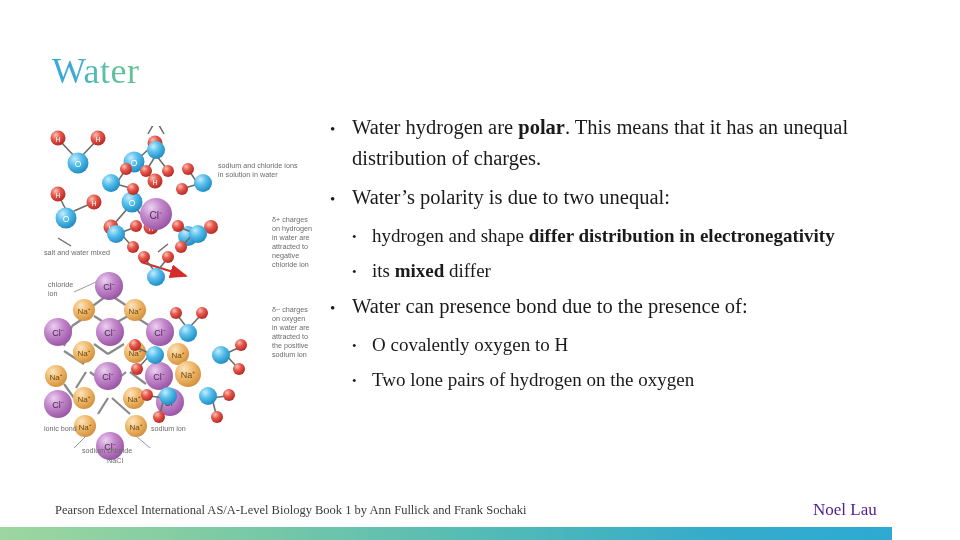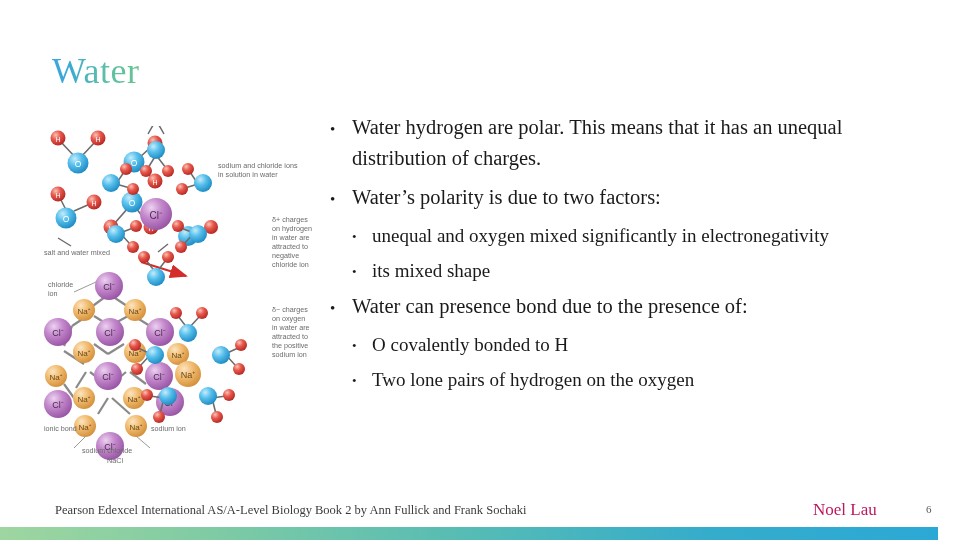--- a/index.html
+++ b/index.html
@@ -7,21 +7,20 @@
     padding: 0;
     background: #ffffff;
   }
   .slide {
     position: relative;
     width: 892px;
     height: 540px;
     background: #ffffff;
     overflow: hidden;
     font-family: "Liberation Serif", serif;
-    padding-left: 46px;
   }
 
   
   .title {
     position: absolute;
     left: 52px;
     top: 48px;
     font-size: 36px;
     line-height: 46px;
     letter-spacing: 0.5px;
@@ -54,21 +53,21 @@
   .bullet .txt { flex: 1 1 auto; }
 
   .lvl1 { margin-bottom: 8px; }
   .lvl1 .dot { width: 22px; }
   .lvl1 .txt { font-size: 20.5px; line-height: 31px; }
 
   .lvl2 { margin-bottom: 5px; margin-left: 22px; }
   .lvl2 .dot { width: 20px; font-size: 13px; margin-top: 9px;}
   .lvl2 .txt { font-size: 19px; line-height: 30px; }
 
-  .b { font-weight: normal; }
+  .b { font-weight: bold; }
 
   
   .diagram {
     position: absolute;
     left: 38px;
     top: 126px;
     width: 296px;
     height: 345px;
   }
   .diagram svg { display: block; }
@@ -80,21 +79,21 @@
     top: 503px;
     font-size: 12.5px;
     color: #3b3b3b;
     white-space: nowrap;
   }
   .footer-author {
     position: absolute;
     left: 813px;
     top: 500px;
     font-size: 17px;
-    color: #be185d;
+    color: #4c1d95;
     white-space: nowrap;
   }
   .footer-page {
     position: absolute;
     left: 926px;
     top: 503px;
     font-size: 11px;
     color: #5a5a5a;
   }
   .bottom-bar {
@@ -413,42 +412,42 @@
     </svg>
   </div>
 
   <div class="body" id="bullet-list">
       <div class="bullet lvl1">
         <span class="dot">•</span>
         <span class="txt"><span>Water hydrogen are </span><span class="b">polar</span><span>. This means that it has an unequal distribution of charges.</span></span>
       </div>
       <div class="bullet lvl1">
         <span class="dot">•</span>
-        <span class="txt"><span>Water’s polarity is due to two factors:</span></span>
+        <span class="txt"><span>Water’s polarity is due to two unequal:</span></span>
       </div>
       <div class="bullet lvl2">
         <span class="dot">•</span>
-        <span class="txt"><span>unequal and oxygen </span><span class="b">mixed significantly in electronegativity</span></span>
+        <span class="txt"><span>hydrogen and shape </span><span class="b">differ distribution in electronegativity</span></span>
       </div>
       <div class="bullet lvl2">
         <span class="dot">•</span>
-        <span class="txt"><span>its </span><span class="b">mixed</span><span> shape</span></span>
+        <span class="txt"><span>its </span><span class="b">mixed</span><span> differ</span></span>
       </div>
       <div class="bullet lvl1">
         <span class="dot">•</span>
         <span class="txt"><span>Water can presence bond due to the presence of:</span></span>
       </div>
       <div class="bullet lvl2">
         <span class="dot">•</span>
-        <span class="txt"><span>O covalently bonded to H</span></span>
+        <span class="txt"><span>O covalently oxygen to H</span></span>
       </div>
       <div class="bullet lvl2">
         <span class="dot">•</span>
         <span class="txt"><span>Two lone pairs of hydrogen on the oxygen</span></span>
       </div>
     </div>
 
-  <div class="footer-src">Pearson Edexcel International AS/A-Level Biology Book 2 by Ann Fullick and Frank Sochaki</div>
+  <div class="footer-src">Pearson Edexcel International AS/A-Level Biology Book 1 by Ann Fullick and Frank Sochaki</div>
   <div class="footer-author">Noel Lau</div>
   <div class="footer-page">6</div>
   <div class="bottom-bar"></div>
 
 </div>
 
 </body></html>

